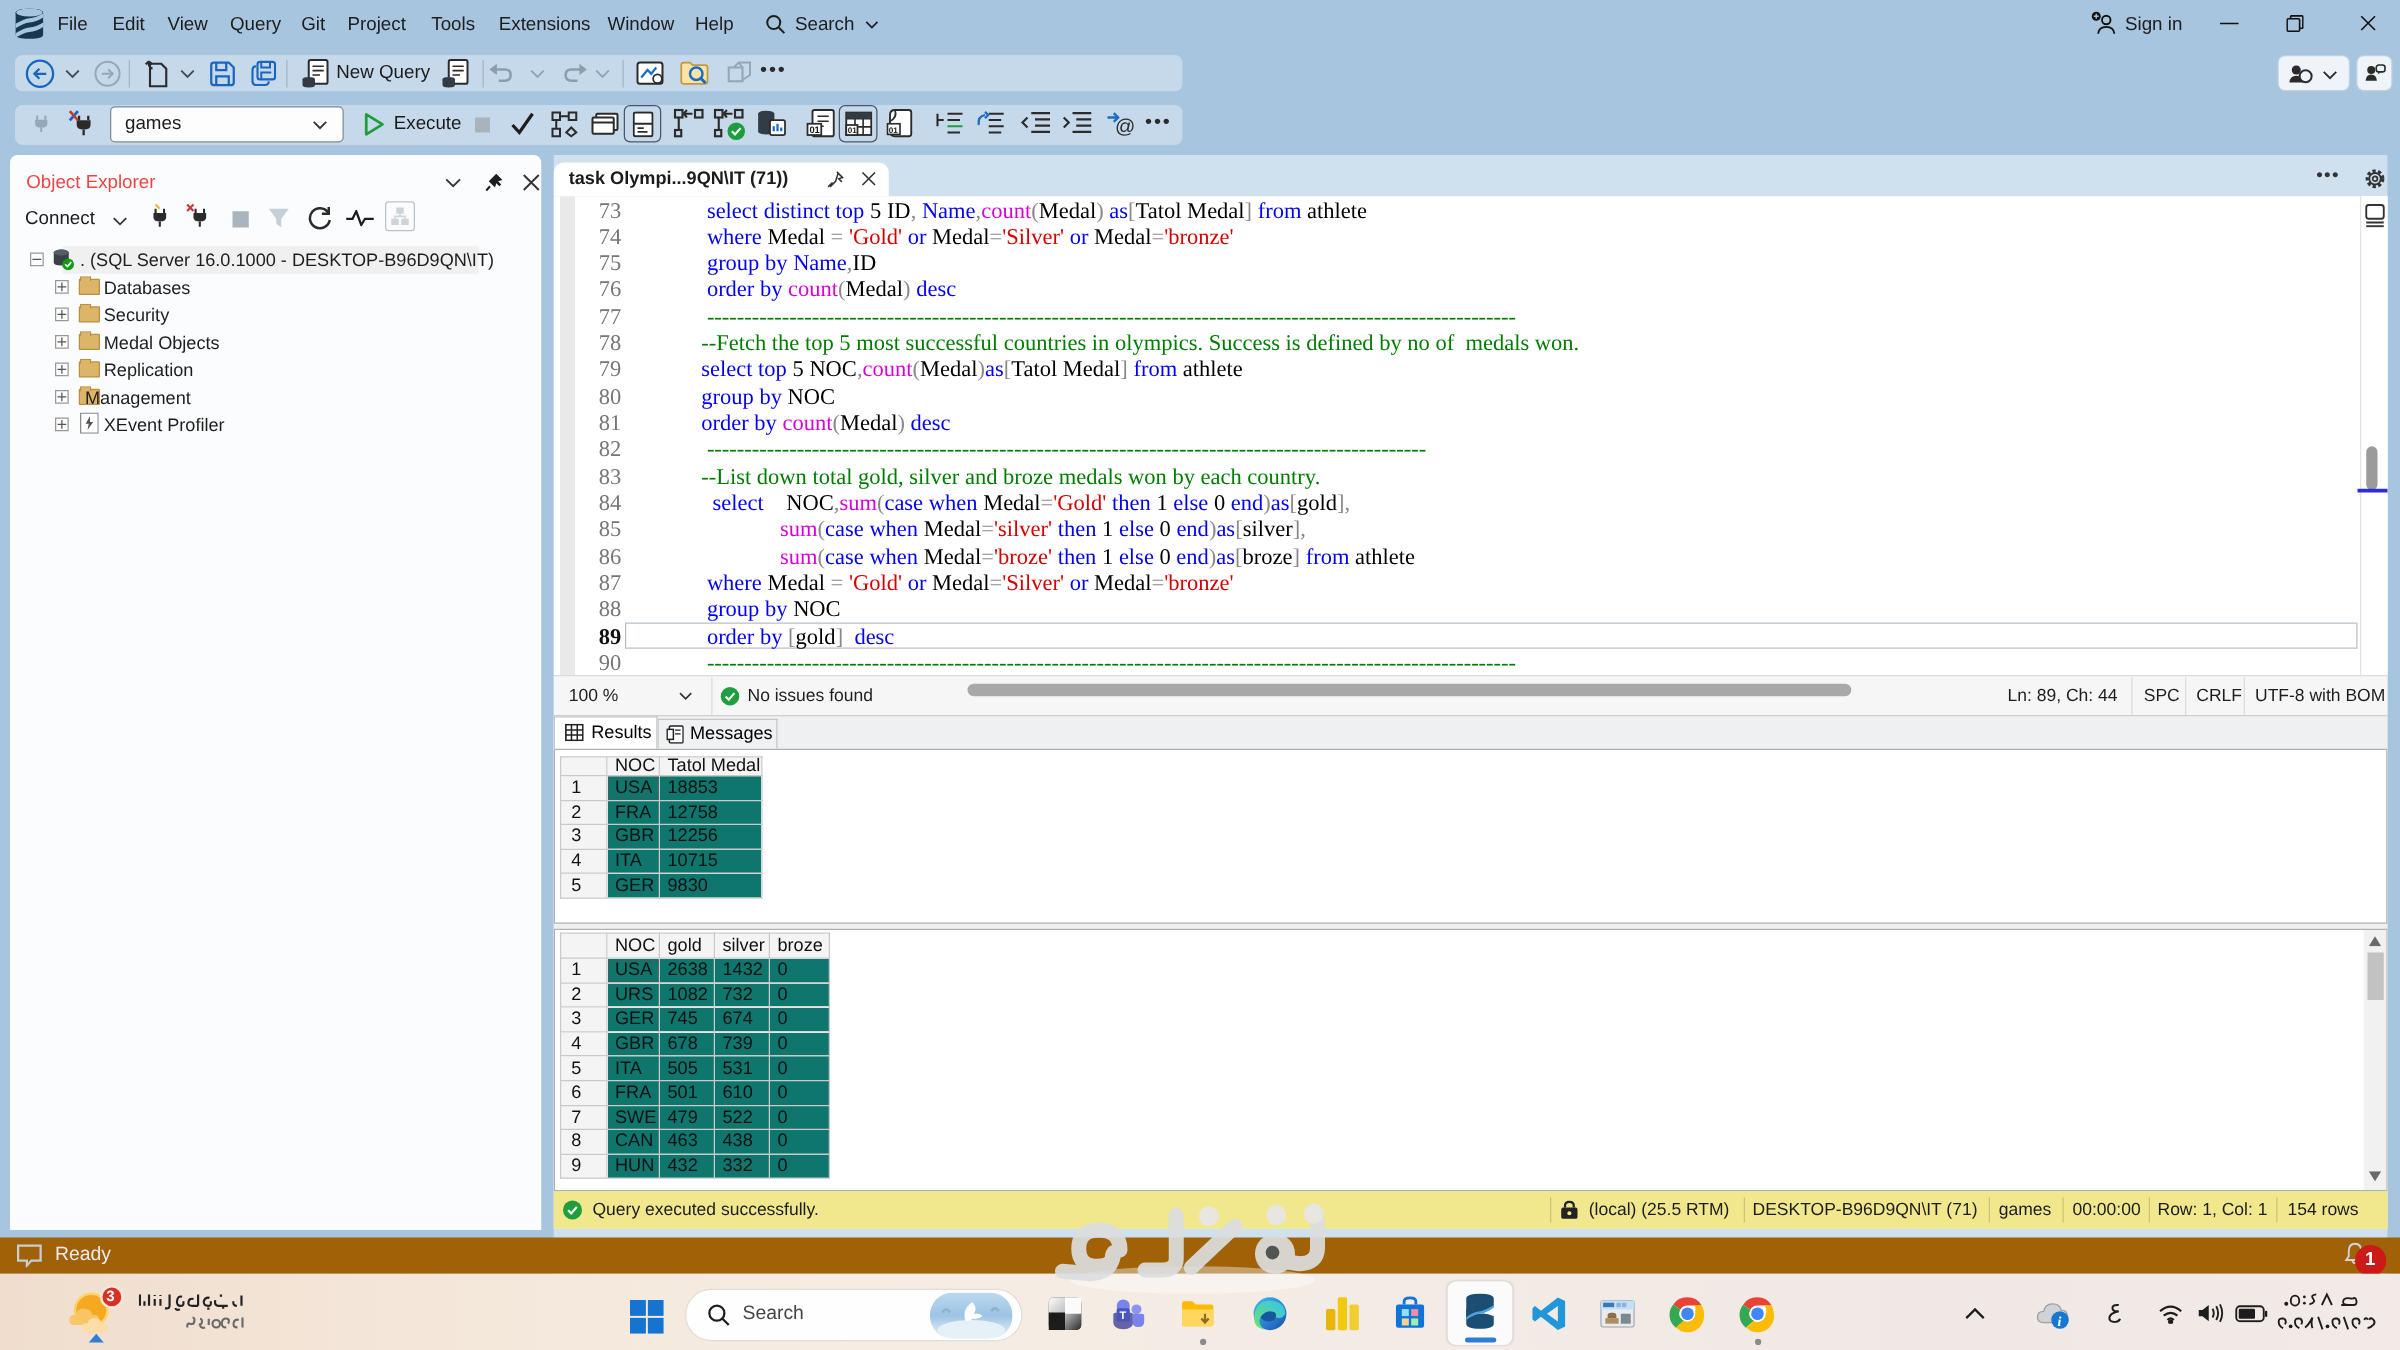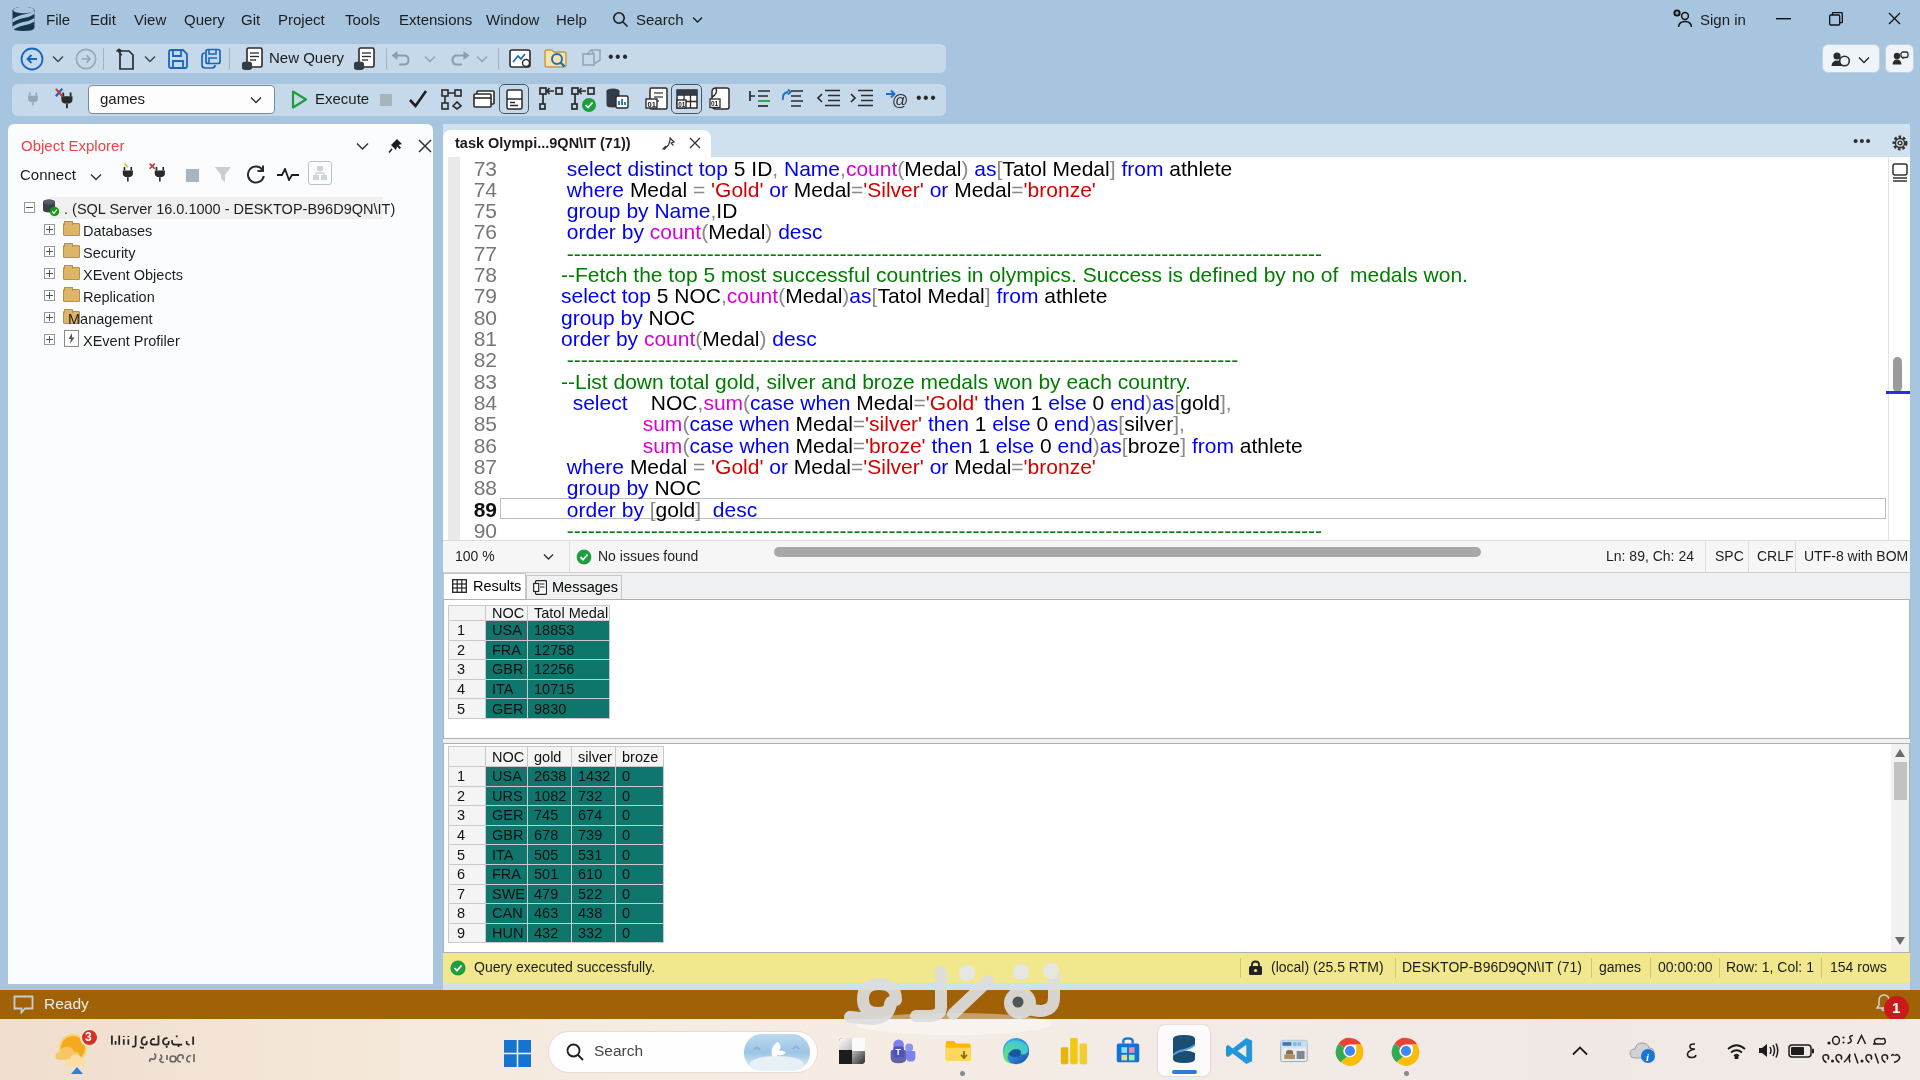--- a/index.html
+++ b/index.html
@@ -20,21 +20,21 @@
 .oetxt { font-size:14.5px; color:#1e1e1e; }
 .plusbox { width:11px; height:11px; background:#fff; border:1px solid #989898; position:absolute; }
 .plusbox:before { content:""; position:absolute; left:1px; right:1px; top:4px; height:1px; background:#555; }
 .plusbox.plus:after { content:""; position:absolute; top:1px; bottom:1px; left:4px; width:1px; background:#555; }
 .folder { position:absolute; width:17px; height:13px; background:#dcb569; border:1px solid #b99043; border-radius:1px; }
 .folder:before { content:""; position:absolute; left:0px; top:-3px; width:7px; height:3px; background:#dcb569; border:1px solid #b99043; border-bottom:none; border-radius:1px 1px 0 0; }
 
 #editorwrap { left:443px; top:124px; width:1467px; height:1006px; background:#cfe0ee; }
 #edtab { left:0; top:6px; width:268px; height:27px; background:#ffffff; border-radius:8px 8px 0 0; }
 #editor { left:0; top:33px; width:1467px; height:383px; background:#ffffff; }
-.code { font-family:Liberation Sans, sans-serif; font-size:21px; line-height:21.32px; white-space:pre; }
+.code { font-family:Liberation Serif, serif; font-size:18px; line-height:21.32px; white-space:pre; }
 .k { color:#0000f2; } 
 .f { color:#d800d8; } 
 .s { color:#d40000; } 
 .c { color:#007d00; } 
 .o { color:#8a8a8a; } 
 
 #infostrip { left:0px; top:416px; width:1467px; height:32px; background:#f6f6f6; border-top:1px solid #dcdcdc; font-size:14px; color:#1e1e1e; }
 
 #results { left:0px; top:448px; width:1467px; height:411px; background:#eef0f2; border-top:1px solid #cfcfcf; }
 .grid { border-collapse:collapse; font-size:14.5px; color:#111; }
@@ -371,21 +371,21 @@
   </svg>
   <span class="ab oetxt" style="left:56px;top:77px">. (SQL Server 16.0.1000 - DESKTOP-B96D9QN\IT)</span>
   <div class="plusbox plus" style="left:36px;top:100px"></div>
     <div class="folder" style="left:55px;top:99px"></div>
     <span class="ab oetxt" style="left:75px;top:99px">Databases</span>
   <div class="plusbox plus" style="left:36px;top:122px"></div>
     <div class="folder" style="left:55px;top:121px"></div>
     <span class="ab oetxt" style="left:75px;top:121px">Security</span>
   <div class="plusbox plus" style="left:36px;top:144px"></div>
     <div class="folder" style="left:55px;top:143px"></div>
-    <span class="ab oetxt" style="left:75px;top:143px">XEvent Objects</span>
+    <span class="ab oetxt" style="left:75px;top:143px">Medal Objects</span>
   <div class="plusbox plus" style="left:36px;top:166px"></div>
     <div class="folder" style="left:55px;top:165px"></div>
     <span class="ab oetxt" style="left:75px;top:165px">Replication</span>
   <div class="plusbox plus" style="left:36px;top:188px"></div>
     <div class="folder" style="left:55px;top:187px"></div>
     <span class="ab oetxt" style="left:60px;top:187px">Management</span>
   <div class="plusbox plus" style="left:36px;top:210px"></div>
   <svg class="ab" style="left:56px;top:206px" width="15" height="17" viewBox="0 0 15 17">
       <rect x="0.5" y="0.5" width="14" height="16" fill="#fff" stroke="#8a8a8a"></rect>
       <path d="M8 3 L4.5 9 H7 L6 14 L10.5 7.5 H8 Z" fill="#555"></path>
@@ -466,21 +466,21 @@
     <svg class="ab" style="left:100px;top:12px" width="11" height="8" viewBox="0 0 11 8">
         <path d="M1 1.5 L5.5 6 L10 1.5" fill="none" stroke="#333" stroke-width="1.4"></path>
       </svg>
     <div class="ab" style="left:126px;top:1px;width:1px;height:30px;background:#dcdcdc"></div>
     <svg class="ab" style="left:133px;top:8px" width="16" height="16" viewBox="0 0 16 16">
         <circle cx="8" cy="8" r="7.4" fill="#1e9e3e"></circle>
         <path d="M4.5 8.2 L7 10.7 L11.5 5.5" stroke="#fff" stroke-width="1.7" fill="none"></path>
       </svg>
     <span class="ab" style="left:155px;top:7px">No issues found</span>
     <div class="ab" style="left:331px;top:6px;width:707px;height:10px;background:#a8a8a8;border-radius:5px"></div>
-    <span class="ab" style="left:1163px;top:7px">Ln: 89, Ch: 24</span>
+    <span class="ab" style="left:1163px;top:7px">Ln: 89, Ch: 44</span>
     <div class="ab" style="left:1262px;top:1px;width:1px;height:30px;background:#dcdcdc"></div>
     <span class="ab" style="left:1272px;top:7px">SPC</span>
     <div class="ab" style="left:1305px;top:1px;width:1px;height:30px;background:#dcdcdc"></div>
     <span class="ab" style="left:1314px;top:7px">CRLF</span>
     <div class="ab" style="left:1352px;top:1px;width:1px;height:30px;background:#dcdcdc"></div>
     <span class="ab" style="left:1361px;top:7px">UTF-8 with BOM</span>
   </div>
 
   <div id="results" class="ab">
 

